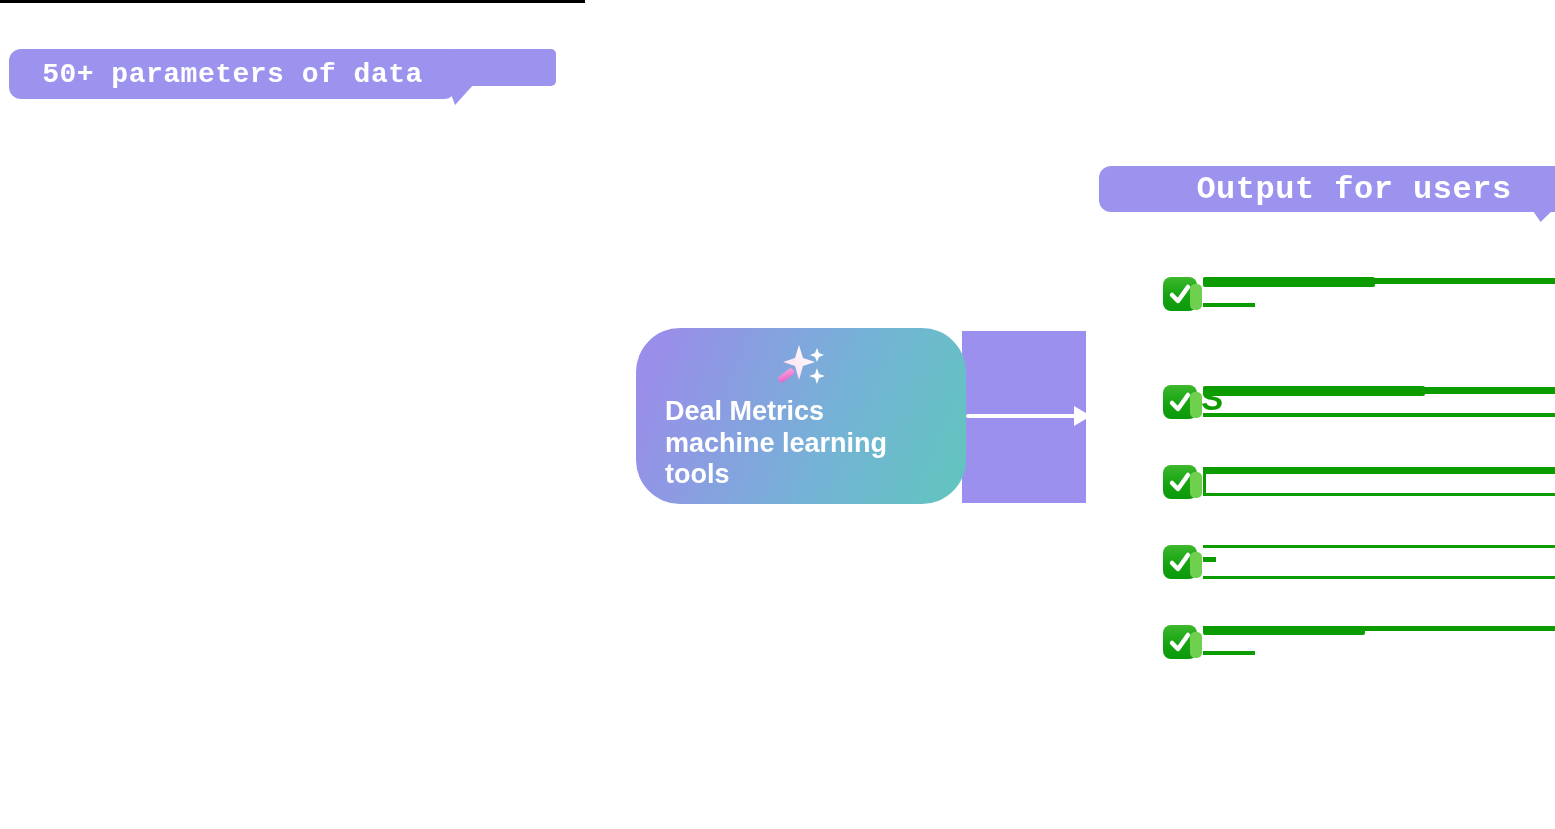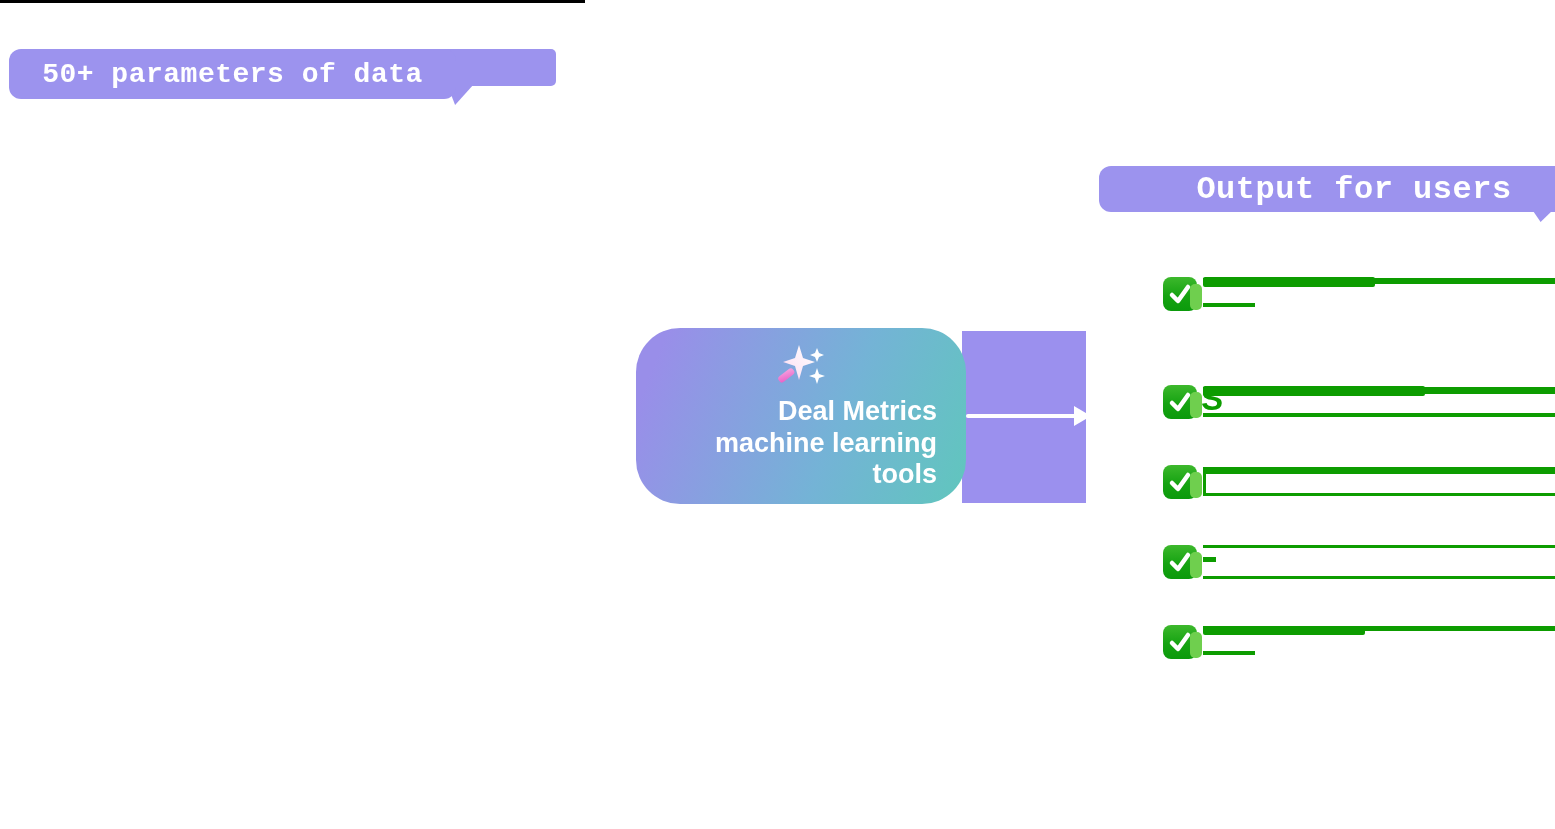--- a/index.html
+++ b/index.html
@@ -32,21 +32,21 @@
   
   .ml-connector { position:absolute; left:962px; top:331px; width:124px; height:172px; background:#9b90ee; }
   .ml-node {
     position:absolute; left:636px; top:328px; width:330px; height:176px;
     border-radius:44px;
     background:linear-gradient(112deg, #998ee9 8%, #74b3d6 60%, #60c6bd 100%);
     display:flex; flex-direction:column; align-items:center; justify-content:flex-start;
     padding-top:16px;
   }
   .ml-node-label {
-    width:272px; text-align:right; color:#ffffff; font-weight:bold;
+    width:272px; text-align:left; color:#ffffff; font-weight:bold;
     font-size:27px; line-height:1.17; margin-top:4px;
   }
   .wand-icon { width:52px; height:48px; }
 
   .arrow-line { position:absolute; left:966px; top:414px; width:110px; height:4px; background:#ffffff; border-radius:2px; }
   .arrow-head { position:absolute; left:1074px; top:406px; width:17px; height:20px; background:#ffffff; clip-path:polygon(0 0,100% 50%,0 100%); }
 
   
   .list-item { position:absolute; left:1163px; right:0; height:34px; display:flex; align-items:flex-start; }
   .li-1 { top:277px; } .li-2 { top:385px; } .li-3 { top:465px; } .li-4 { top:545px; } .li-5 { top:625px; }

